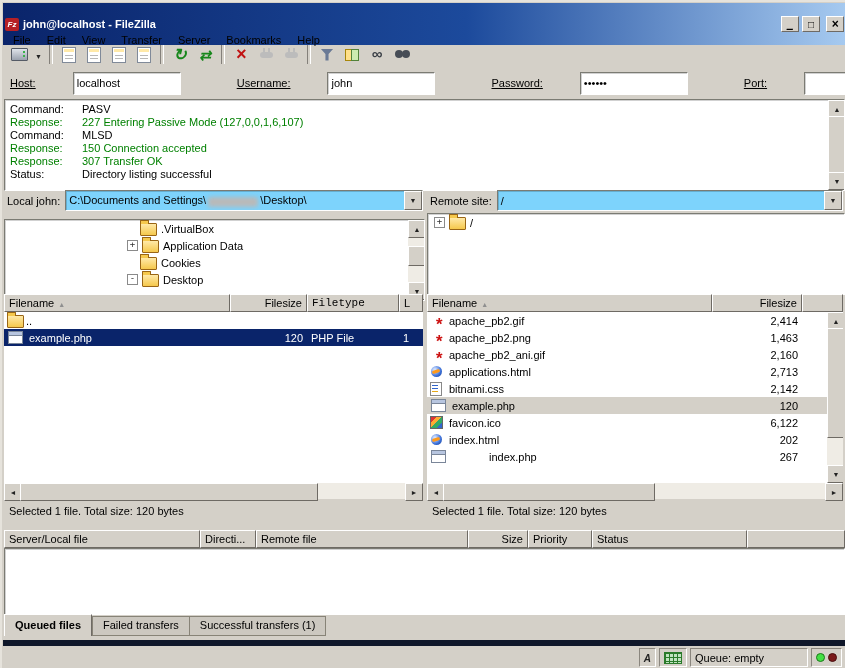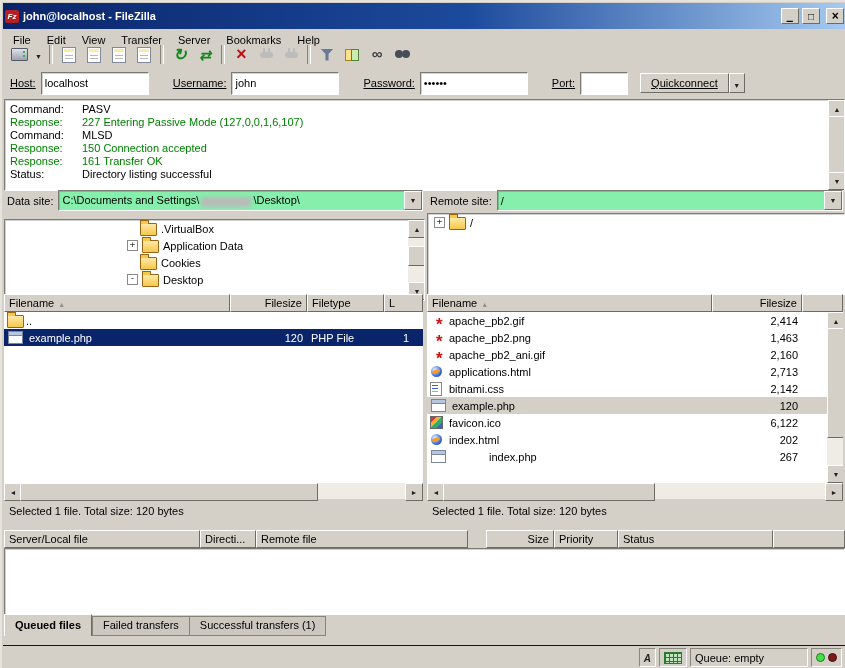--- a/index.html
+++ b/index.html
@@ -1,18 +1,18 @@
 <!DOCTYPE html>
 <html><head>
 <meta charset="utf-8">
 <style>
   html,body{margin:0;padding:0;background:#fff;font-family:"Liberation Sans",sans-serif;}
   .window{position:relative;width:845px;height:668px;background:#d4d0c8;border:2px outset #e6e3dc;overflow:hidden;font-size:11px;color:#000;}
   
-  .titlebar{position:absolute;top:1px;left:1px;right:1px;height:18px;background:linear-gradient(90deg,#0a246a 0%,#1c4a9c 55%,#a6caf0 100%);display:flex;align-items:center;padding:4px 2px;gap:3px;}
+  .titlebar{position:absolute;top:1px;left:1px;right:1px;height:18px;background:linear-gradient(90deg,#0a246a 0%,#1c4a9c 55%,#a6caf0 100%);display:flex;align-items:center;padding:12px 2px;gap:3px;}
   .fzicon{width:14px;height:13px;background:#b52025;border-radius:2px;color:#fff;font-weight:bold;font-style:italic;font-size:8px;display:flex;align-items:center;justify-content:center;flex:0 0 14px;}
   .fzicon::before{content:"Fz";}
   .title{color:#fff;font-weight:bold;flex:1;white-space:nowrap;overflow:hidden;padding-left:1px;}
   .winbtn{width:16px;height:14px;display:flex;align-items:center;justify-content:center;border:1px solid;border-color:#ffffff #6e6a64 #6e6a64 #ffffff;background:#d4d0c8;}
   .winbtn.close{margin-left:3px;}
   .g-min::before{content:"▁";font-size:8px;line-height:10px;}
   .g-max::before{content:"□";font-size:10px;line-height:11px;}
   .g-close::before{content:"×";font-size:12px;font-weight:bold;line-height:11px;}
   
   .menubar{position:absolute;top:28px;left:1px;right:1px;height:20px;display:flex;align-items:center;padding-left:2px;}
@@ -35,21 +35,21 @@
   .i-plug::before{content:"";position:absolute;left:3px;top:-4px;width:2px;height:4px;background:#a9adb4;box-shadow:5px 0 0 #a9adb4;}
   .i-filter{width:13px;height:12px;background:#6a7a96;clip-path:polygon(0 0,100% 0,62% 45%,62% 100%,38% 100%,38% 45%);}
   .i-compare{width:14px;height:13px;position:relative;}
   .i-compare::before{content:"";position:absolute;left:0;top:1px;width:6px;height:10px;background:#ffe08a;border:1px solid #a8860a;}
   .i-compare::after{content:"";position:absolute;right:0;top:1px;width:6px;height:10px;background:#cdebb0;border:1px solid #52823a;}
   .i-sync::before{content:"∞";color:#3a3f46;font-size:15px;font-weight:bold;line-height:12px;}
   .i-find{width:15px;height:9px;position:relative;}
   .i-find::before{content:"";position:absolute;left:0;top:0;width:8px;height:8px;border-radius:50%;background:#474d56;}
   .i-find::after{content:"";position:absolute;right:0;top:0;width:8px;height:8px;border-radius:50%;background:#474d56;}
   
-  .quickbar{position:absolute;top:66px;left:1px;right:1px;height:30px;display:flex;align-items:center;padding:0 7px;}
+  .quickbar{position:absolute;top:66px;left:1px;right:1px;height:30px;display:flex;align-items:center;padding:0 7px;gap:32px;}
   .qlabel{text-decoration:underline;margin-right:5px;}
   .qlabel.ml{margin-left:24px;}
   .txt{height:19px;border:1px solid;border-color:#7b7b73 #ffffff #ffffff #7b7b73;box-shadow:inset 1px 1px 0 rgba(0,0,0,.18);background:#fff;font-family:"Liberation Sans",sans-serif;font-size:11px;padding:1px 3px;}
   .w100{width:100px;} .w40{width:40px;}
   .qcbtn{height:20px;margin-left:12px;padding:0 10px;font-family:"Liberation Sans",sans-serif;font-size:11px;text-decoration:underline;border:1px solid;border-color:#ffffff #6e6a64 #6e6a64 #ffffff;background:#d4d0c8;}
   .qcdrop{height:20px;width:16px;border:1px solid;border-color:#ffffff #6e6a64 #6e6a64 #ffffff;background:#d4d0c8;display:flex;align-items:center;justify-content:center;padding:0;}
   
   .log{position:absolute;top:97px;left:2px;right:2px;height:87px;background:#fff;border:1px solid;border-color:#7b7b73 #ffffff #ffffff #7b7b73;box-shadow:inset 1px 1px 0 rgba(0,0,0,.18);padding:3px 18px 0 5px;overflow:hidden;}
   .logline{display:flex;line-height:13px;white-space:nowrap;}
   .loglabel{flex:0 0 72px;}
@@ -60,21 +60,21 @@
   .sbtn{position:absolute;width:16px;height:16px;display:flex;align-items:center;justify-content:center;border:1px solid;border-color:#ffffff #6e6a64 #6e6a64 #ffffff;background:#d4d0c8;font-size:7px;color:#222;}
   .sbtn.up{top:0;} .sbtn.down{bottom:0;} .sbtn.left{left:0;top:0;} .sbtn.right{right:0;top:0;}
   .sbtn.up::before{content:"▲";} .sbtn.down::before{content:"▼";} .sbtn.left::before{content:"◄";} .sbtn.right::before{content:"►";}
   .vthumb{position:absolute;left:0;width:16px;border:1px solid;border-color:#ffffff #6e6a64 #6e6a64 #ffffff;background:#d4d0c8;}
   .hsb{position:absolute;height:16px;background:#efece5;}
   .hthumb{position:absolute;top:0;height:16px;border:1px solid;border-color:#ffffff #6e6a64 #6e6a64 #ffffff;background:#d4d0c8;}
   
   .siterow{position:absolute;top:188px;height:21px;display:flex;align-items:center;gap:5px;}
   .srl{left:2px;width:419px;} .srr{left:425px;width:416px;}
   .sitelabel{padding-left:3px;white-space:nowrap;}
-  .combo{flex:1;height:19px;background:#86efac;border:1px solid;border-color:#7b7b73 #ffffff #ffffff #7b7b73;box-shadow:inset 1px 1px 0 rgba(0,0,0,.18);position:relative;display:flex;align-items:center;padding:0 18px 0 3px;white-space:nowrap;overflow:hidden;}
+  .combo{flex:1;height:19px;background:#7dd3fc;border:1px solid;border-color:#7b7b73 #ffffff #ffffff #7b7b73;box-shadow:inset 1px 1px 0 rgba(0,0,0,.18);position:relative;display:flex;align-items:center;padding:0 18px 0 3px;white-space:nowrap;overflow:hidden;}
   .combo .drop{position:absolute;right:0;top:0;bottom:0;width:16px;border:1px solid;border-color:#ffffff #6e6a64 #6e6a64 #ffffff;background:#d4d0c8;display:flex;align-items:center;justify-content:center;}
   .combo .drop::before{content:"▼";font-size:7px;color:#222;}
   .redact{display:inline-block;width:50px;height:10px;background:#b9b9b9;border-radius:2px;filter:blur(2px);margin:0 2px;vertical-align:middle;}
   
   .tree{position:absolute;top:211px;height:80px;background:#fff;border:1px solid;border-color:#7b7b73 #ffffff #ffffff #7b7b73;box-shadow:inset 1px 1px 0 rgba(0,0,0,.18);overflow:hidden;}
   .trl{left:2px;width:419px;margin-top:6px;} .trr{left:425px;width:416px;}
   .trow{height:17px;display:flex;align-items:center;gap:4px;padding-left:122px;white-space:nowrap;}
   .trow.rroot{padding-left:6px;}
   .exp{width:9px;height:9px;border:1px solid #8a8a8a;background:#fff;font-size:9px;line-height:7px;text-align:center;flex:0 0 9px;font-family:"DejaVu Sans Mono",monospace;color:#333;}
   .exp.none{border:none;background:transparent;}
@@ -111,21 +111,21 @@
   .selstat{position:absolute;top:499px;height:20px;display:flex;align-items:center;padding-left:5px;}
   .ssl{left:2px;width:419px;} .ssr{left:425px;width:416px;}
   
   .qheader{position:absolute;top:528px;left:2px;right:2px;height:18px;display:flex;overflow:hidden;}
   .qlist{position:absolute;top:546px;left:2px;right:2px;height:65px;background:#fff;border:1px solid;border-color:#7b7b73 #ffffff #ffffff #7b7b73;box-shadow:inset 1px 1px 0 rgba(0,0,0,.18);}
   .tabs{position:absolute;top:612px;left:2px;height:22px;display:flex;align-items:flex-end;}
   .tab{height:18px;line-height:17px;padding:0 10px;background:#ccc8c0;border:1px solid #878377;border-right:none;}
   .tab:last-child{border-right:1px solid #878377;}
   .tab.active{height:21px;line-height:20px;background:#d4d0c8;font-weight:bold;border:1px solid;border-color:#ffffff #6e6a64 #6e6a64 #ffffff;border-bottom:none;position:relative;z-index:2;}
   
-  .statusbar{position:absolute;left:1px;right:1px;bottom:1px;height:23px;background:#d4d0c8;display:flex;align-items:center;justify-content:flex-end;gap:3px;padding:0 4px;border-top:1px solid #0f172a;}
+  .statusbar{position:absolute;left:1px;right:1px;bottom:1px;height:23px;background:#d4d0c8;display:flex;align-items:center;justify-content:flex-end;gap:3px;padding:0 4px;border-top:6px solid #0f172a;}
   .sbcell{height:17px;border:1px solid;border-color:#8a867e #ffffff #ffffff #8a867e;display:flex;align-items:center;gap:3px;padding:0 4px;}
   .sbcell.qtext{min-width:108px;}
   .i-ascii::before{content:"A";font-weight:bold;font-size:10px;font-style:italic;color:#222;}
   .i-keypad{width:16px;height:10px;border:1px solid #2a7a2a;background:#bfe3bf;background-image:linear-gradient(#2a7a2a 1px,transparent 1px),linear-gradient(90deg,#2a7a2a 1px,transparent 1px);background-size:4px 4px;}
   .led{width:7px;height:7px;border-radius:50%;display:inline-block;}
   .led.green{background:#44e044;border:1px solid #1a7a1a;}
   .led.red{background:#7a1a1a;border:1px solid #4a0f0f;}
 </style>
 </head>
 <body>
@@ -235,35 +235,35 @@
     <div class="logline t-command">
         <span class="loglabel">Command:</span>
         <span class="logtext">MLSD</span>
       </div>
     <div class="logline t-response">
         <span class="loglabel">Response:</span>
         <span class="logtext">150 Connection accepted</span>
       </div>
     <div class="logline t-response">
         <span class="loglabel">Response:</span>
-        <span class="logtext">161 Transfer OK</span>
+        <span class="logtext">307 Transfer OK</span>
       </div>
     <div class="logline t-status">
         <span class="loglabel">Status:</span>
         <span class="logtext">Directory listing successful</span>
       </div>
     <div class="vsb">
       <span class="sbtn up"></span>
       <span class="vthumb" style="top:16px;bottom:16px;"></span>
       <span class="sbtn down"></span>
     </div>
   </div>
 
   <div class="siterow srl">
-    <span class="sitelabel">Data site:</span>
+    <span class="sitelabel">Local john:</span>
     <div class="combo">
       <span><span>C:\Documents and Settings\</span><span class="redact"></span><span>\Desktop\</span></span>
       <span class="drop"></span>
     </div>
   </div>
 
   <div class="siterow srr">
     <span class="sitelabel">Remote site:</span>
     <div class="combo">
       <span>/</span>
@@ -306,21 +306,21 @@
         <span>/</span>
       </div>
   </div>
 
   <div class="lheader lhl">
     <span class="hcell" style="width:226px;">
         <span>Filename</span>
         <i class="sorticon"></i>
       </span>
     <span class="hcell r" style="width:77px;">Filesize</span>
-    <span class="hcell" style="width:77px;">Filetype</span>
+    <span class="hcell" style="width:92px;font-family:Liberation Mono, monospace;">Filetype</span>
     <span class="hcell fl">L</span>
   </div>
 
   <div class="lheader lhr">
     <span class="hcell" style="width:285px;">
         <span>Filename</span>
         <i class="sorticon"></i>
       </span>
     <span class="hcell r" style="width:90px;">Filesize</span>
     <span class="hcell fl"></span>
@@ -436,21 +436,21 @@
     <span class="sbtn right"></span>
   </div>
 
   <div class="selstat ssl">Selected 1 file. Total size: 120 bytes</div>
   <div class="selstat ssr">Selected 1 file. Total size: 120 bytes</div>
 
   <div class="qheader">
     <span class="hcell" style="width:196px;">Server/Local file</span>
     <span class="hcell" style="width:56px;">Directi...</span>
     <span class="hcell" style="width:212px;">Remote file</span>
-    <span class="hcell r" style="width:68px;margin-left:18px;">Size</span>
+    <span class="hcell r" style="width:60px;">Size</span>
     <span class="hcell" style="width:64px;">Priority</span>
     <span class="hcell" style="width:155px;">Status</span>
     <span class="hcell fl"></span>
   </div>
 
   <div class="qlist"></div>
 
   <div class="tabs">
     <span class="tab active">Queued files</span>
     <span class="tab">Failed transfers</span>

